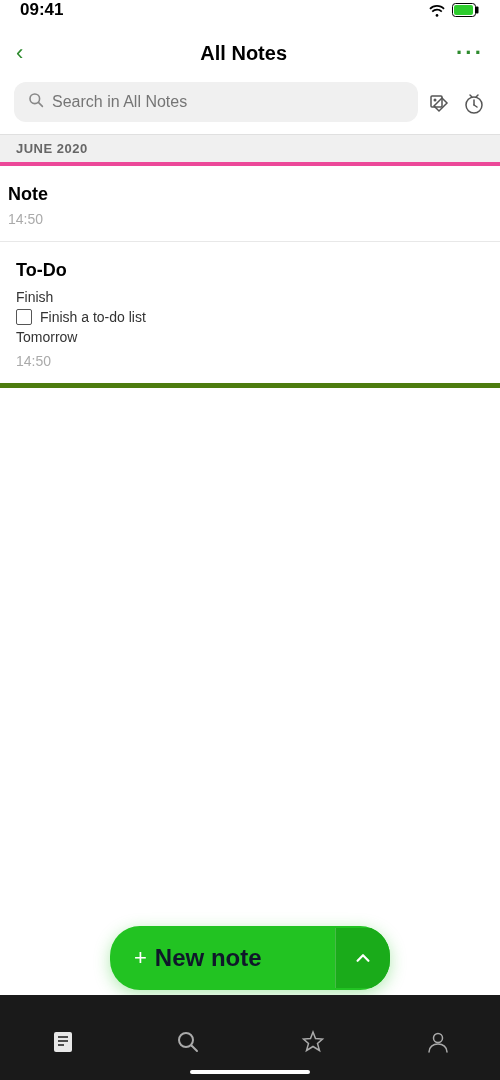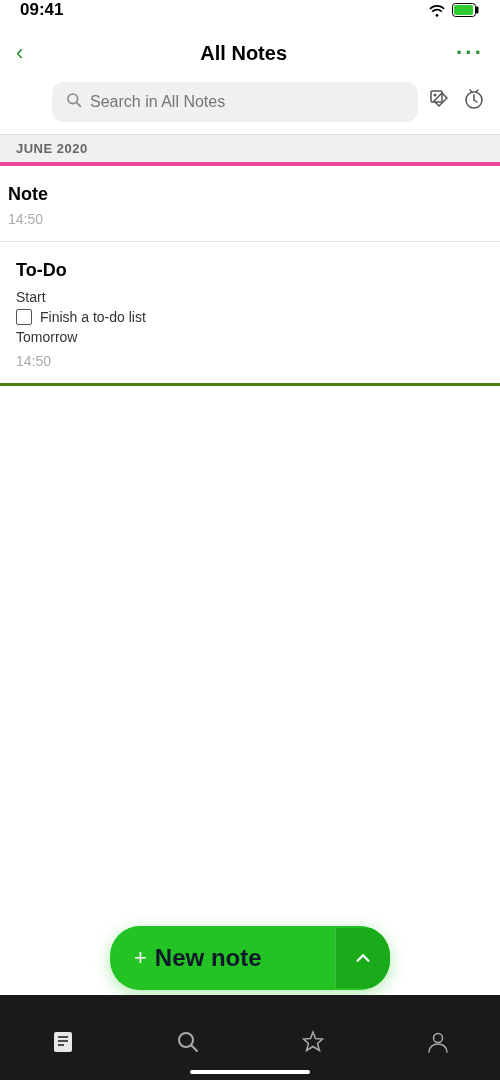--- a/index.html
+++ b/index.html
@@ -81,24 +81,23 @@
     }
     .search-action-btn {
       color: #555;
       font-size: 20px;
       cursor: pointer;
     }
 
     
     .search-row {
       display: flex;
-      align-items: center;
+      align-items: flex-end;
       padding: 0 14px 12px 14px;
       gap: 10px;
-      margin-left: 38px;
     }
 
     
     .section-header {
       background: #f0f0f0;
       padding: 6px 16px;
       font-size: 13px;
       font-weight: 600;
       color: #666;
       letter-spacing: 0.5px;
@@ -120,21 +119,21 @@
     }
     .note-meta {
       font-size: 14px;
       color: #aaa;
     }
 
     
     .todo-note {
       padding: 18px 16px 14px 16px;
       background: #fff;
-      border-bottom: 3px solid #4d7c0f;
+      border-bottom: 5px solid #4d7c0f;
     }
     .todo-title {
       font-size: 18px;
       font-weight: 700;
       color: #000;
       margin-bottom: 8px;
     }
     .todo-section-label {
       font-size: 14px;
       color: #333;
@@ -320,21 +319,21 @@
   <span>JUNE 2020</span>
 </div>
 
 <div class="note-item">
   <div class="note-title">Note</div>
   <div class="note-meta">14:50</div>
 </div>
 
 <div class="todo-note">
   <div class="todo-title">To-Do</div>
-  <div class="todo-section-label">Start</div>
+  <div class="todo-section-label">Finish</div>
   <div class="todo-item">
     <div class="todo-checkbox"></div>
     <span class="todo-item-text">Finish a to-do list</span>
   </div>
   <div class="todo-tomorrow-label">Tomorrow</div>
   <div class="todo-time">14:50</div>
 </div>
 
 <div class="bottom-action">
   <button class="new-note-btn">

